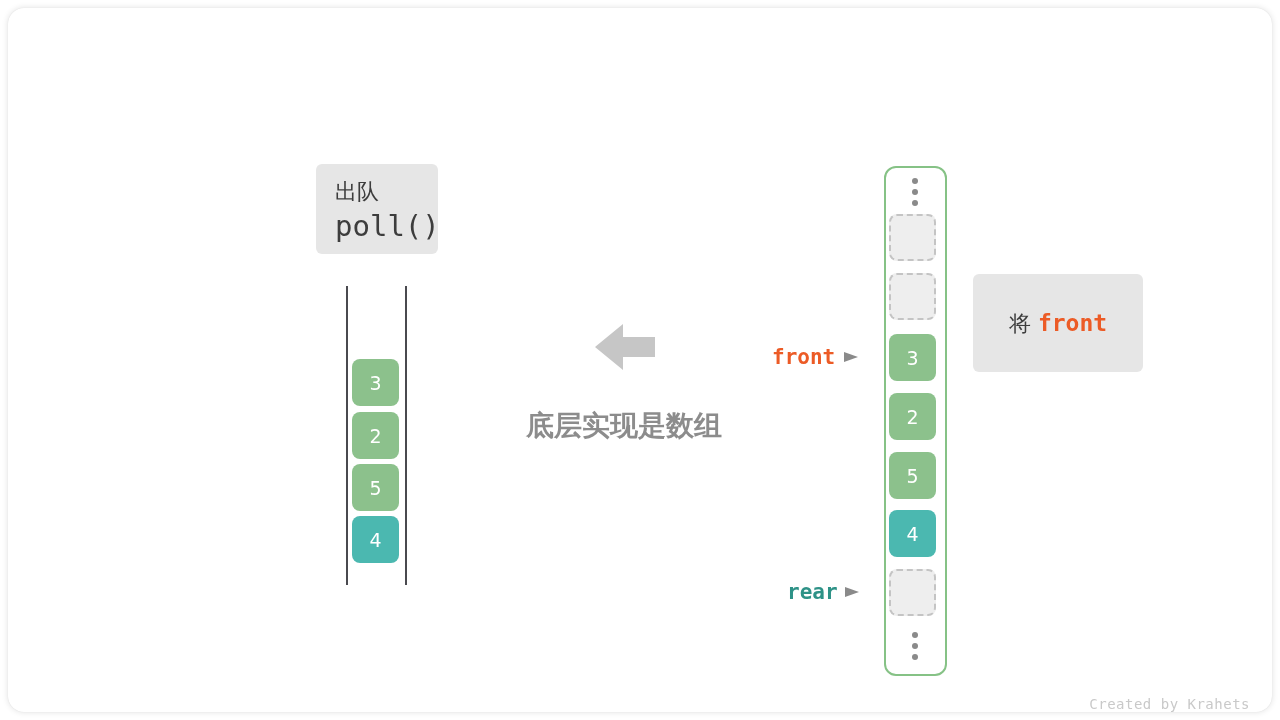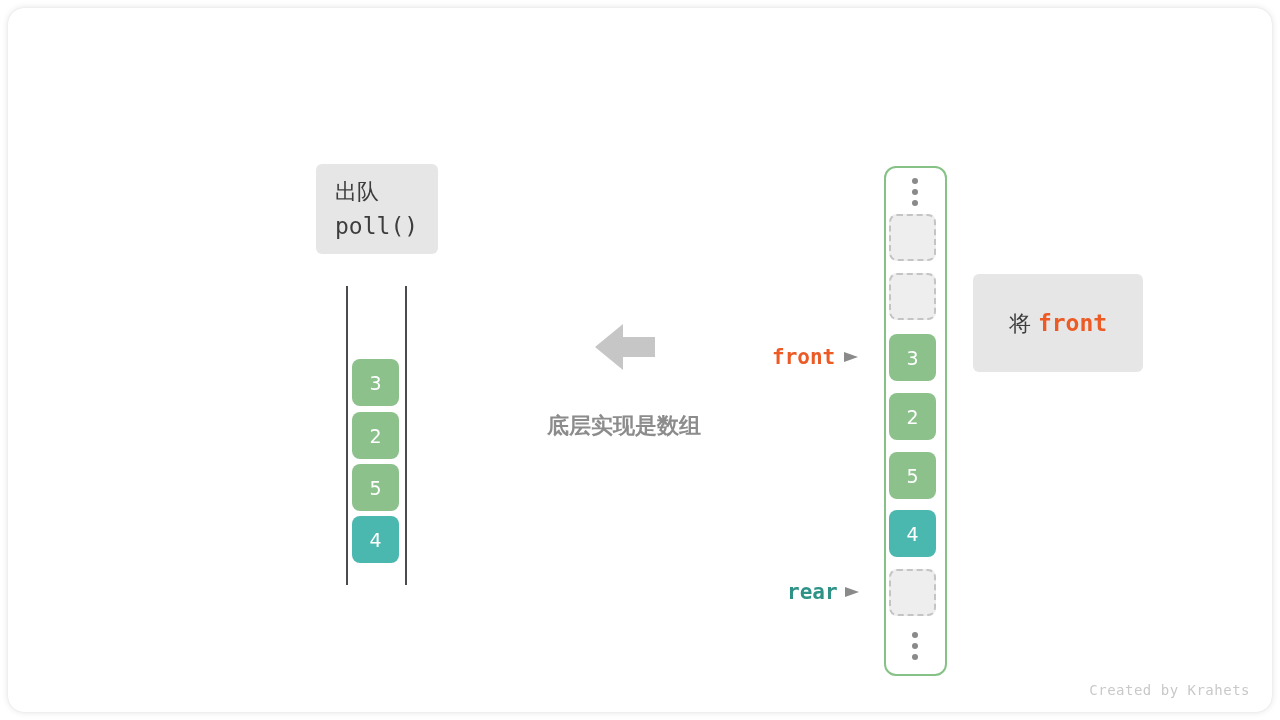--- a/index.html
+++ b/index.html
@@ -38,21 +38,21 @@
     background: #e6e6e6;
     border-radius: 6px;
     display: flex;
     flex-direction: column;
     align-items: center;
     justify-content: center;
     box-sizing: border-box;
   }
   .label-line {
     font-family: "DejaVu Sans Mono", "Liberation Mono", monospace;
-    font-size: 23px;
+    font-size: 29px;
     color: #3d3d3d;
     line-height: 34px;
     white-space: pre;
   }
   .label-line.cjk {
     font-family: "DejaVu Sans", "Liberation Sans", sans-serif;
     font-size: 22px;
   }
 
   #poll-box {
@@ -135,21 +135,21 @@
   }
 
   
   #center-caption {
     position: absolute;
     left: 464px;
     top: 408px;
     width: 320px;
     text-align: center;
     font-family: "DejaVu Sans", "Liberation Sans", sans-serif;
-    font-size: 22px;
+    font-size: 28px;
     font-weight: bold;
     color: #8c8c8c;
     line-height: 35px;
   }
 
   
   #array-box {
     position: absolute;
     left: 884px;
     top: 166px;
@@ -190,21 +190,21 @@
     font-weight: bold;
   }
   #ptr-front { left: 772px; top: 345px; color: #ec5b26; }
   #ptr-rear  { left: 787px; top: 580px; color: #2e9287; gap: 7px; }
   .ptr-arrow { display: block; }
 
   
   #credit {
     position: absolute;
     right: 30px;
-    bottom: 22px;
+    bottom: 8px;
     font-family: "DejaVu Sans Mono", "Liberation Mono", monospace;
     font-size: 14px;
     color: #c9c9c9;
     letter-spacing: 0.5px;
   }
 </style>
 </head>
 <body>
 
 <div id="canvas">

